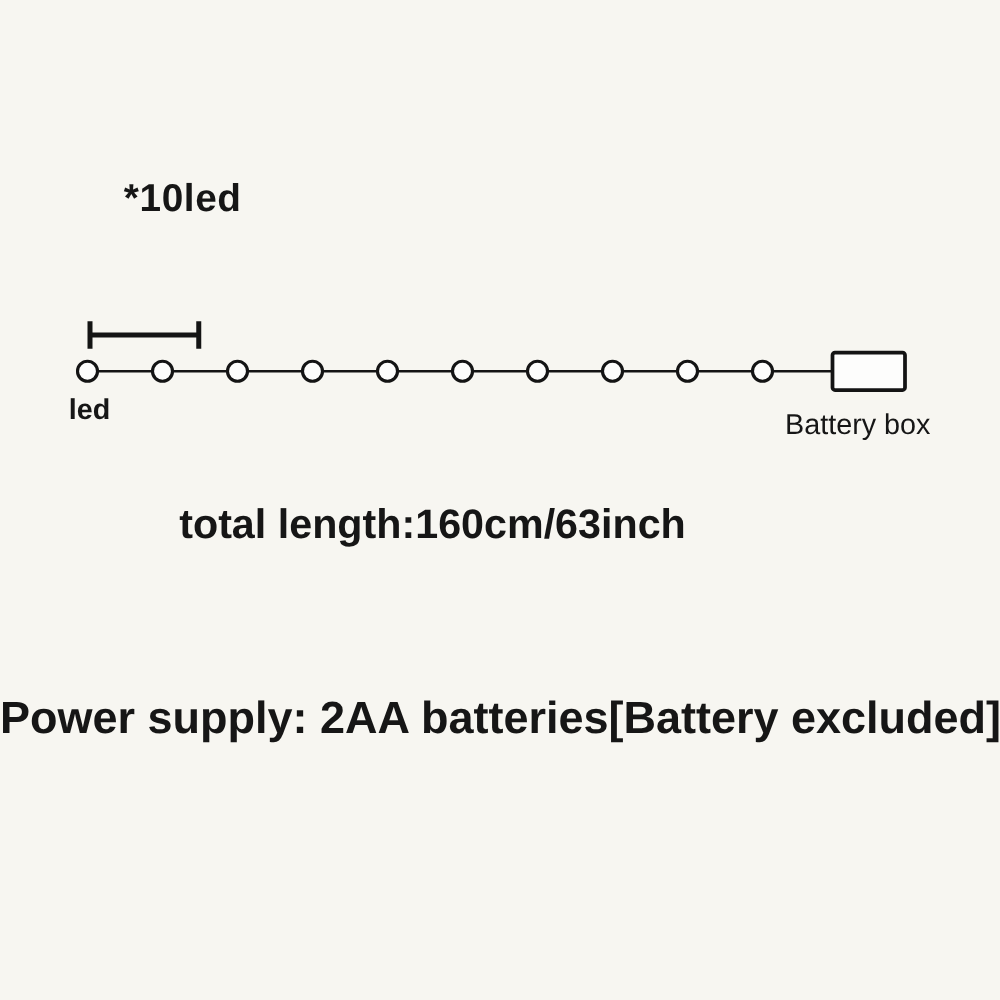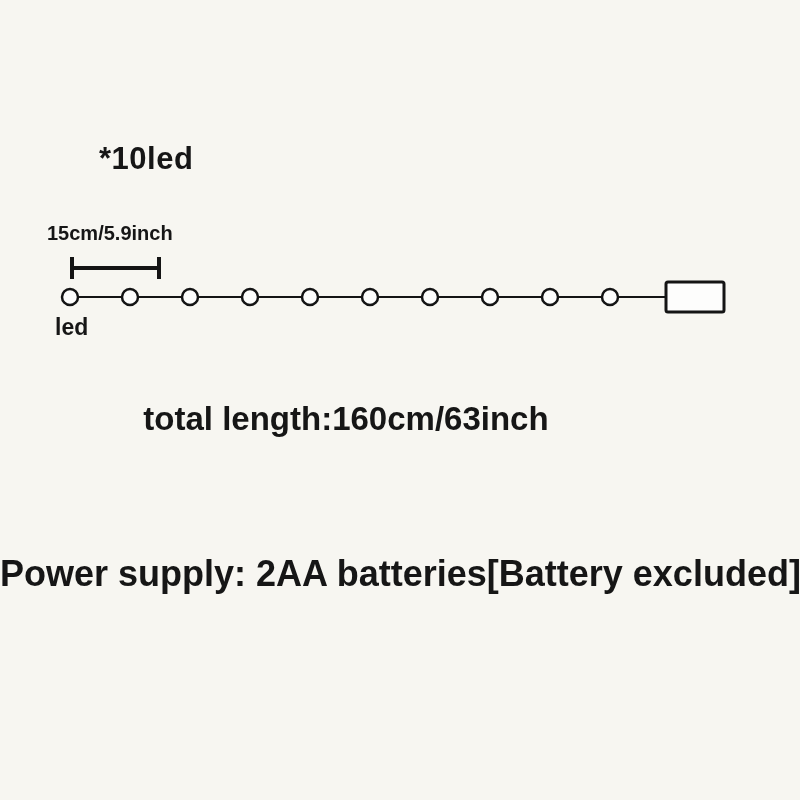--- a/index.html
+++ b/index.html
@@ -71,21 +71,20 @@
     white-space: nowrap;
   }
 </style>
 </head>
 <body>
 
 <div class="canvas">
 
   <div class="led-count">*10led</div>
 
-  <div class="spacing">15cm/5.9inch</div>
 
   <svg id="string-svg" class="string-svg" width="800" height="75">
       <g>
         <line x1="72" y1="18" x2="159" y2="18" stroke="#141414" stroke-width="4"></line>
         <line x1="72" y1="7" x2="72" y2="29" stroke="#141414" stroke-width="4"></line>
         <line x1="159" y1="7" x2="159" y2="29" stroke="#141414" stroke-width="4"></line>
       </g>
       <line x1="70" y1="47" x2="668" y2="47" stroke="#141414" stroke-width="2"></line>
       <circle cx="70" cy="47" r="8" fill="#fdfdfc" stroke="#141414" stroke-width="2.5"></circle>
       <circle cx="130" cy="47" r="8" fill="#fdfdfc" stroke="#141414" stroke-width="2.5"></circle>
@@ -95,18 +94,19 @@
       <circle cx="370" cy="47" r="8" fill="#fdfdfc" stroke="#141414" stroke-width="2.5"></circle>
       <circle cx="430" cy="47" r="8" fill="#fdfdfc" stroke="#141414" stroke-width="2.5"></circle>
       <circle cx="490" cy="47" r="8" fill="#fdfdfc" stroke="#141414" stroke-width="2.5"></circle>
       <circle cx="550" cy="47" r="8" fill="#fdfdfc" stroke="#141414" stroke-width="2.5"></circle>
       <circle cx="610" cy="47" r="8" fill="#fdfdfc" stroke="#141414" stroke-width="2.5"></circle>
       <rect x="666" y="32" width="58" height="30" rx="2" fill="#fdfdfc" stroke="#141414" stroke-width="3"></rect>
     </svg>
 
   <div class="led-label">led</div>
 
+  <div class="battery-label">Battery box</div>
 
   <div class="total-length">total length:160cm/63inch</div>
 
   <div class="power-supply">Power supply: 2AA batteries[Battery excluded]</div>
 
 </div>
 
 </body></html>

